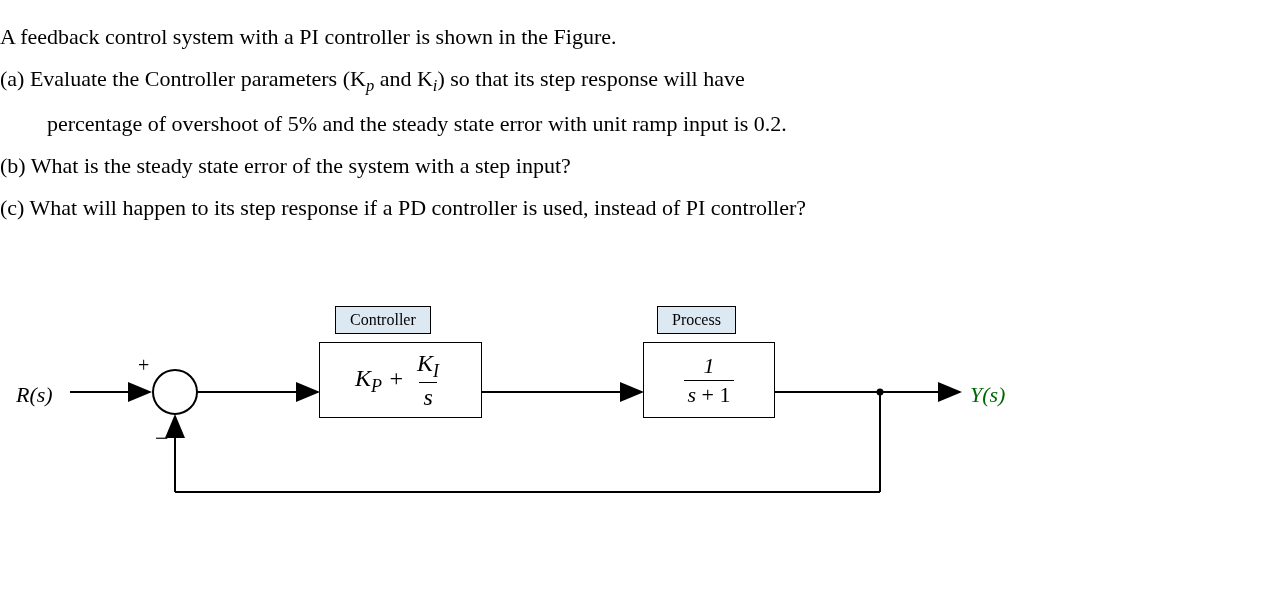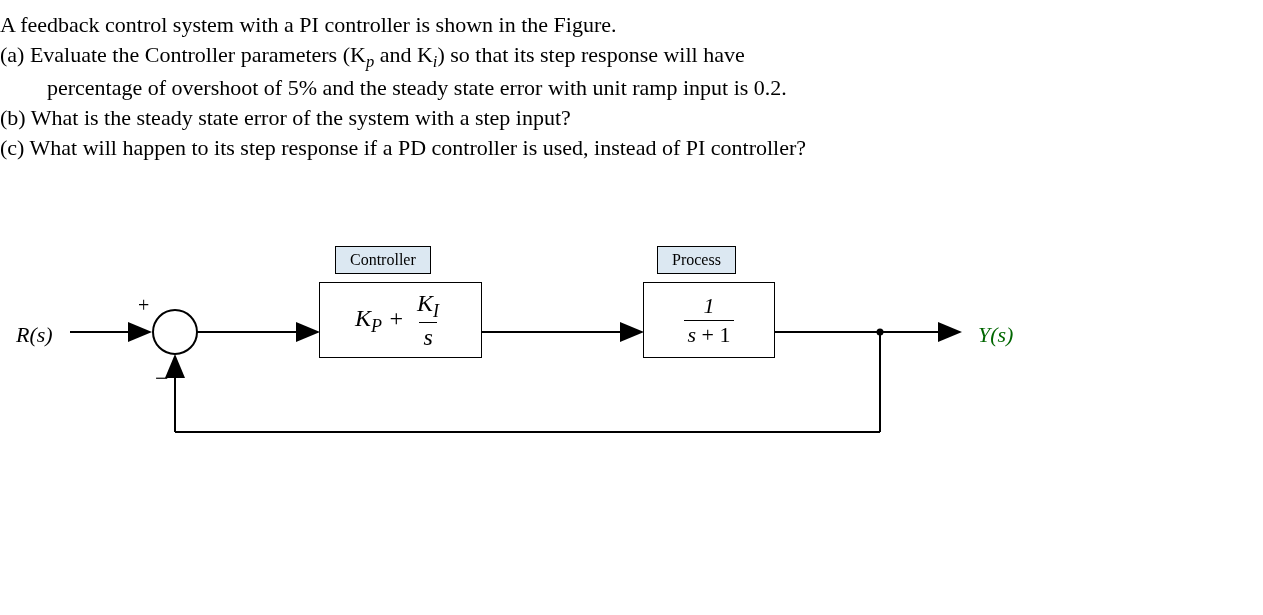--- a/index.html
+++ b/index.html
@@ -4,33 +4,33 @@
 <style>
   body {
     font-family: 'Times New Roman', Times, serif;
     font-size: 22px;
     color: #000;
     margin: 0;
     padding: 10px 0 0 0;
     width: 1263px;
     background: #fff;
   }
-  .problem-text p { margin: 0 0; line-height: 1.35; }
+  .problem-text p { margin: 12px 0; line-height: 1.35; }
   .intro { margin-bottom: 14px; }
   sub, .sub { font-size: 0.75em; vertical-align: sub; }
   .italic { font-style: italic; }
   .diagram-area {
     margin-top: 40px;
     position: relative;
     height: 300px;
     width: 1100px;
   }
   .signal-label { position: absolute; font-style: italic; }
   .input-label { left: 16px; top: 120px; color: #000000; }
-  .output-label { left: 970px; top: 120px; color: #006600; margin-left: 8px; }
+  .output-label { left: 970px; top: 120px; color: #006600; }
   .plus { position: absolute; left: 138px; top: 92px; font-size: 20px; }
   .minus { position: absolute; left: 155px; top: 163px; font-size: 24px; }
   svg.bd { position: absolute; left: 0; top: 0; }
   .block-label {
     position: absolute;
     background: #dce8f2;
     border: 1.5px solid #000;
     padding: 4px 14px;
     font-size: 16px;
   }

